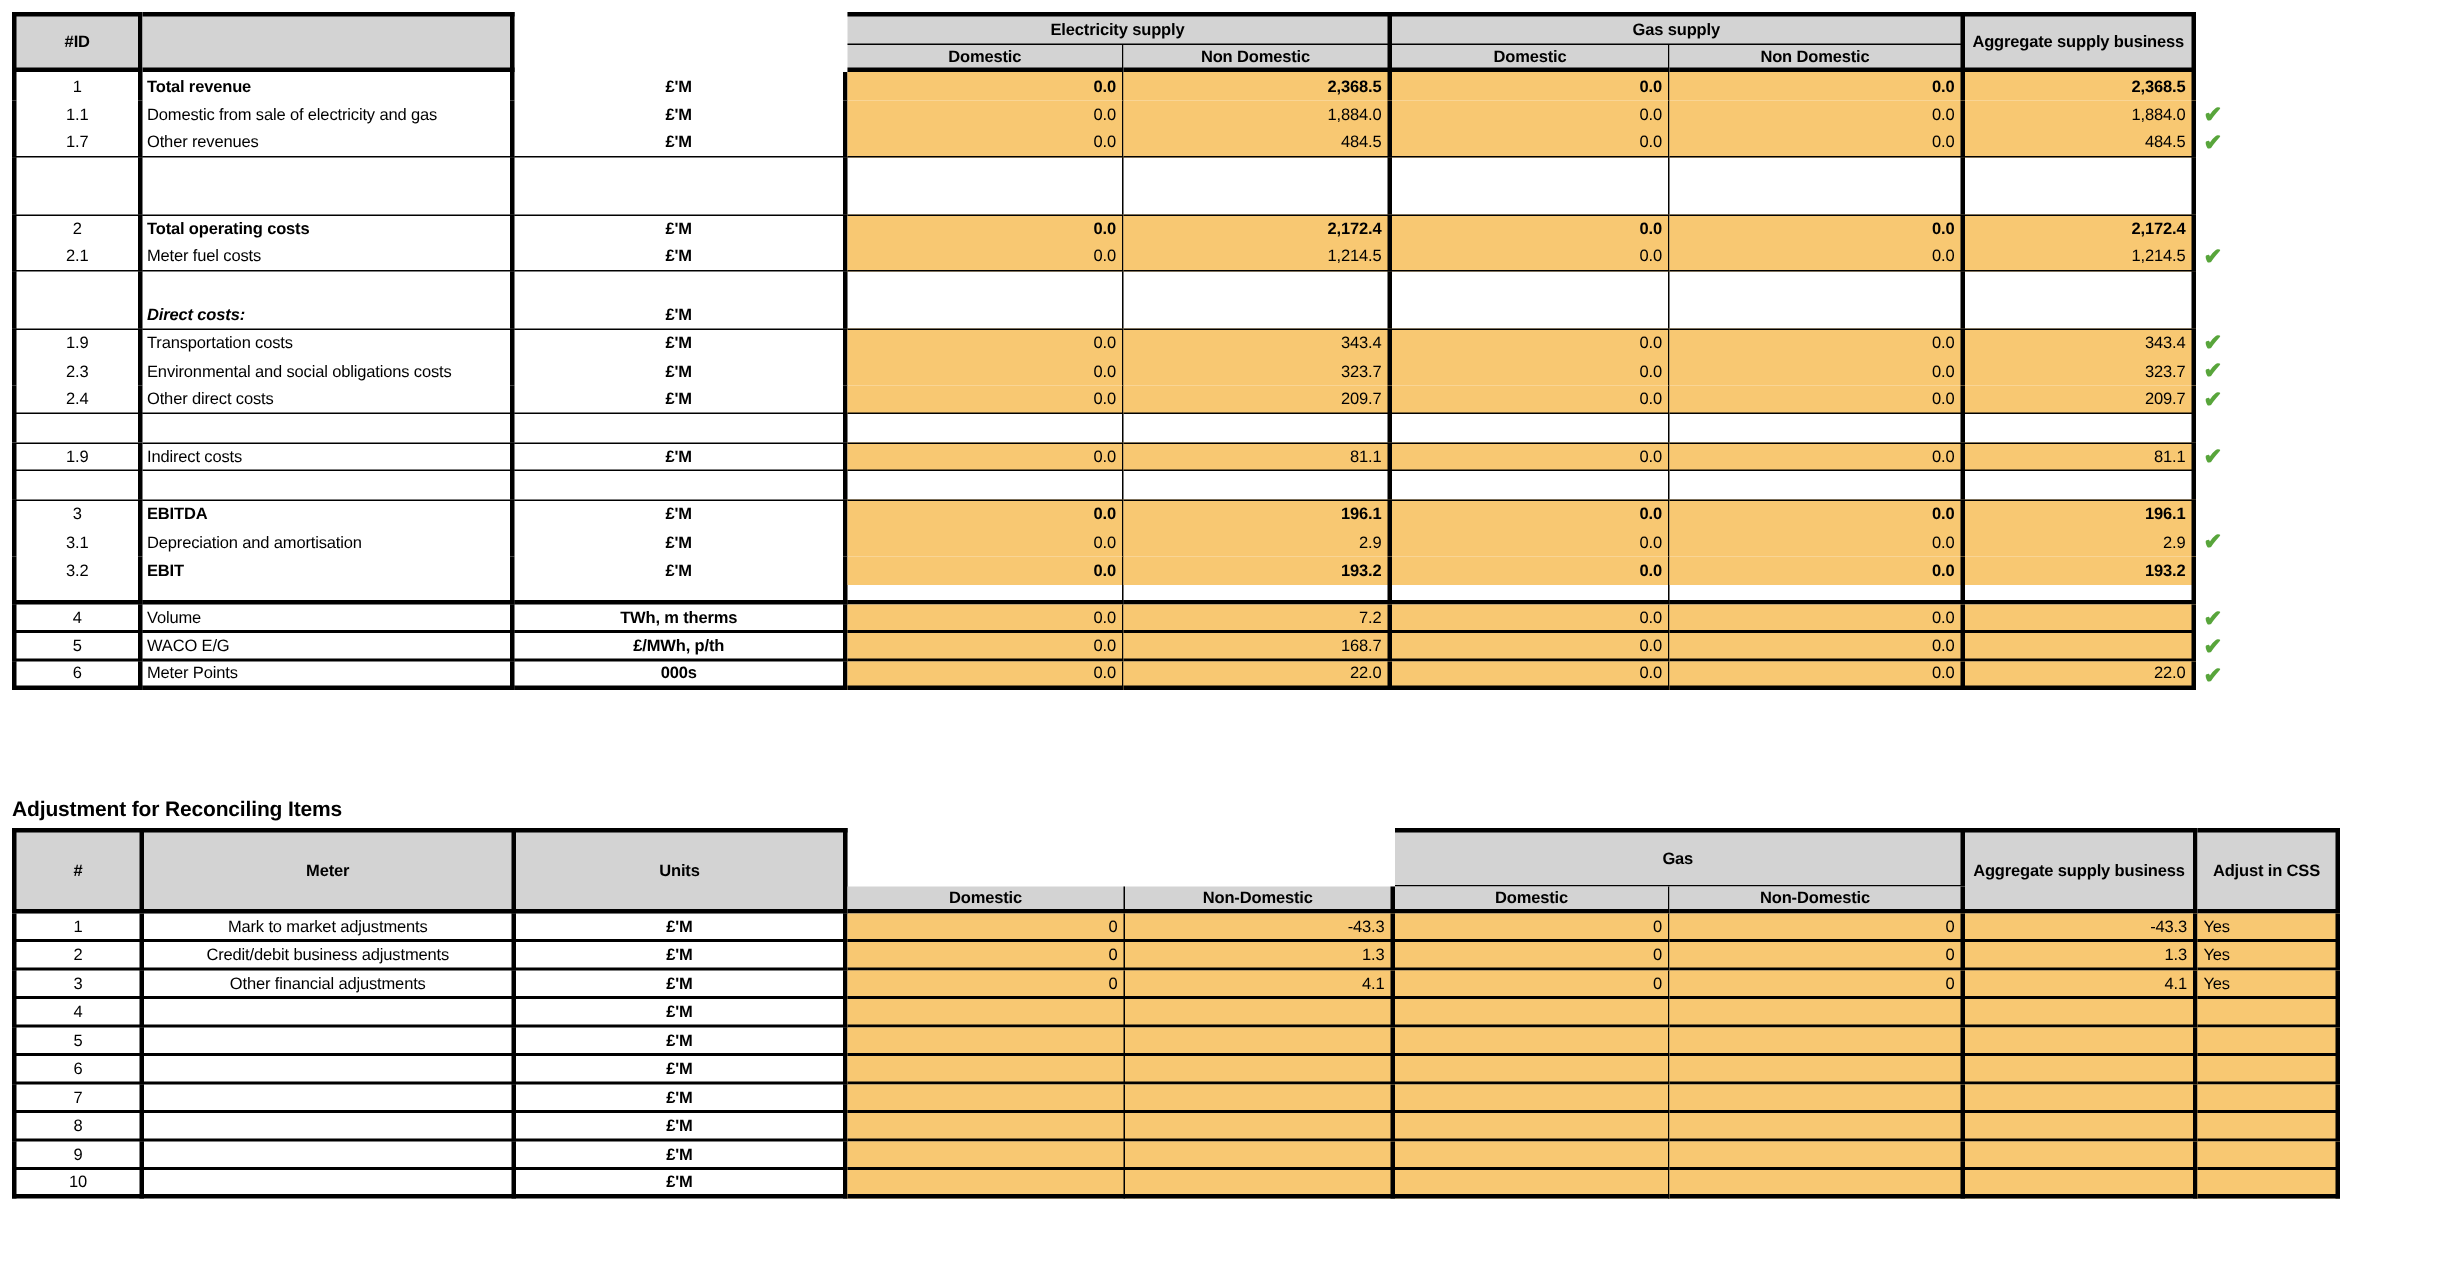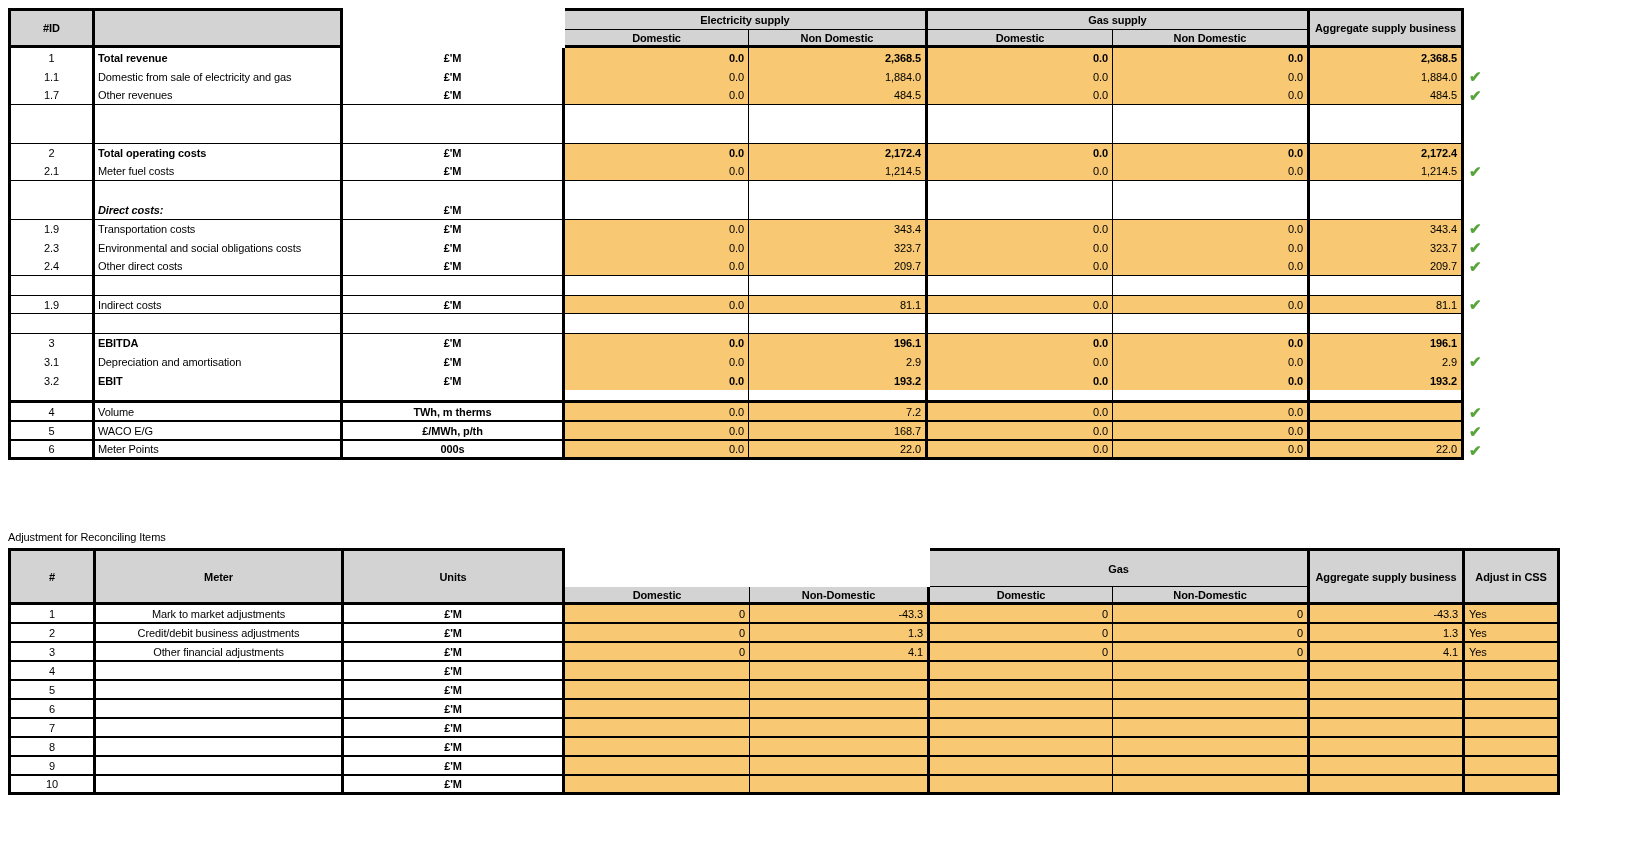--- a/index.html
+++ b/index.html
@@ -55,21 +55,21 @@
   .cunit{justify-content:center;font-weight:bold;}
   .cnum{justify-content:flex-end;}
   .citem{justify-content:center;}
   .cyes{justify-content:flex-start;}
   .f{background:var(--orange);}
   .b{font-weight:bold;}
   .i{font-style:italic;}
   .cgut{padding:0 0 0 5px;border:none;}
   .check{color:var(--green);font-size:15px;font-weight:bold;line-height:15px;}
 
-  .sect-title{font-weight:normal;font-size:11px;margin:71px 0 5px 0;letter-spacing:-0.1px;}
+  .sect-title{font-weight:bold;font-size:14px;margin:71px 0 5px 0;letter-spacing:-0.1px;}
 </style>
 </head>
 <body>
 
 <div class="wrap">
 
   <div class="top">
     <div class="tgrid thead-top">
       <div class="cell hdr g-id bL3 bR3 bT3 bB3">#ID</div>
       <div class="cell hdr g-label bR3 bT3 bB3"></div>

